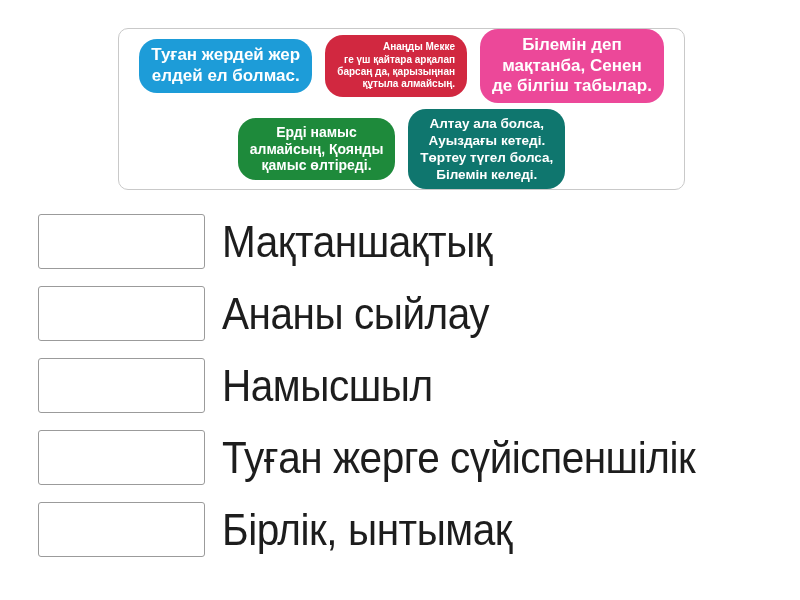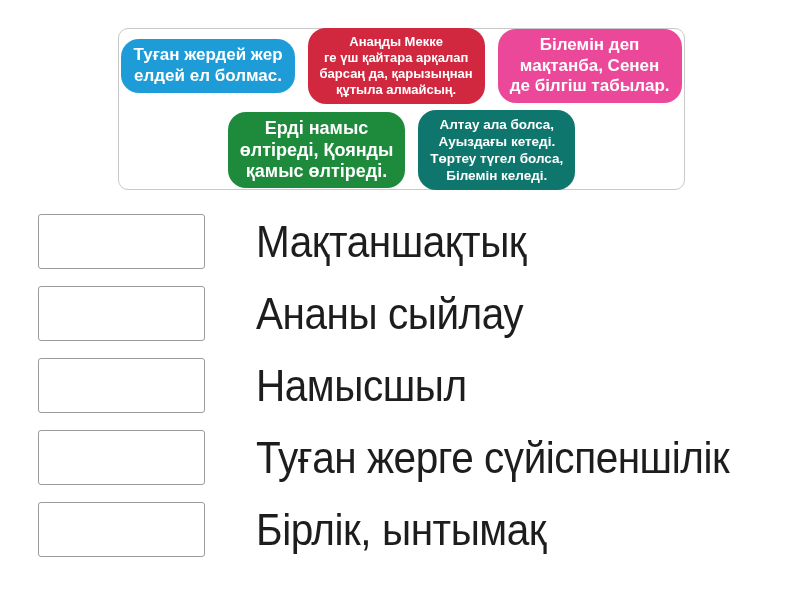--- a/index.html
+++ b/index.html
@@ -42,36 +42,35 @@
     font-weight: bold;
     text-align: center;
     display: flex;
     flex-direction: column;
     justify-content: center;
     padding: 6px 12px;
     cursor: grab;
   }
   .tile .line { white-space: nowrap; display: block; }
   .fs-17 { font-size: 17px; line-height: 1.22; }
-  .fs-18 { font-size: 18px; line-height: 1.18; }
-  .fs-13 { font-size: 13px; line-height: 1.24; }
+  .fs-18 { font-size: 14px; line-height: 1.18; }
+  .fs-13 { font-size: 10px; line-height: 1.24; text-align: right; }
   .fs-14 { font-size: 13.5px; line-height: 1.26; }
 
   
   .match-list {
     position: absolute;
     left: 38px;
     top: 214px;
   }
   .match-row {
     display: flex;
     align-items: center;
     height: 55px;
     margin-bottom: 17px;
-    gap: 34px;
   }
   .slot {
     flex: 0 0 auto;
     width: 167px;
     height: 55px;
     box-sizing: border-box;
     background: #ffffff;
     border: 1px solid #9b9b9b;
     border-radius: 3px;
   }
@@ -108,21 +107,21 @@
       <span class="line">Білемін деп</span>
       <span class="line">мақтанба, Сенен</span>
       <span class="line">де білгіш табылар.</span>
     </div>
 
   </div>
   <div class="bank-row">
 
     <div class="tile fs-18" style="background-color: rgb(30, 138, 59);">
       <span class="line">Ерді намыс</span>
-      <span class="line">өлтіреді, Қоянды</span>
+      <span class="line">алмайсың, Қоянды</span>
       <span class="line">қамыс өлтіреді.</span>
     </div>
 
     <div class="tile fs-14" style="background-color: #0f766e;">
       <span class="line">Алтау ала болса,</span>
       <span class="line">Ауыздағы кетеді.</span>
       <span class="line">Төртеу түгел болса,</span>
       <span class="line">Білемін келеді.</span>
     </div>
 

